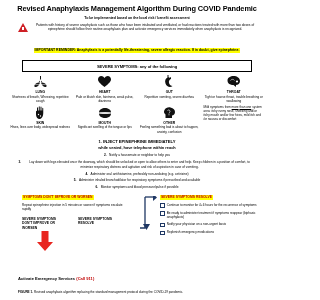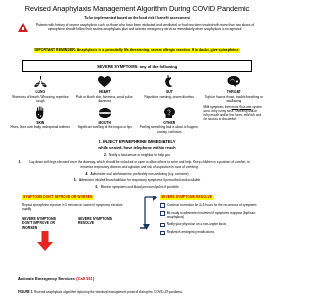--- a/index.html
+++ b/index.html
@@ -11,21 +11,21 @@
     font-family: "Liberation Sans", sans-serif;
     color: #000;
     overflow: hidden;
     position: relative;
   }
   .page { width: 274px; height: 300px; position: relative; }
 
   
   .title {
     text-align: center;
-    font-weight: normal;
+    font-weight: bold;
     font-size: 7.4px;
     letter-spacing: -0.1px;
     padding-top: 5px;
     line-height: 1.1;
   }
   .subtitle {
     text-align: center;
     font-weight: bold;
     font-size: 3.6px;
     margin-top: 2.5px;

